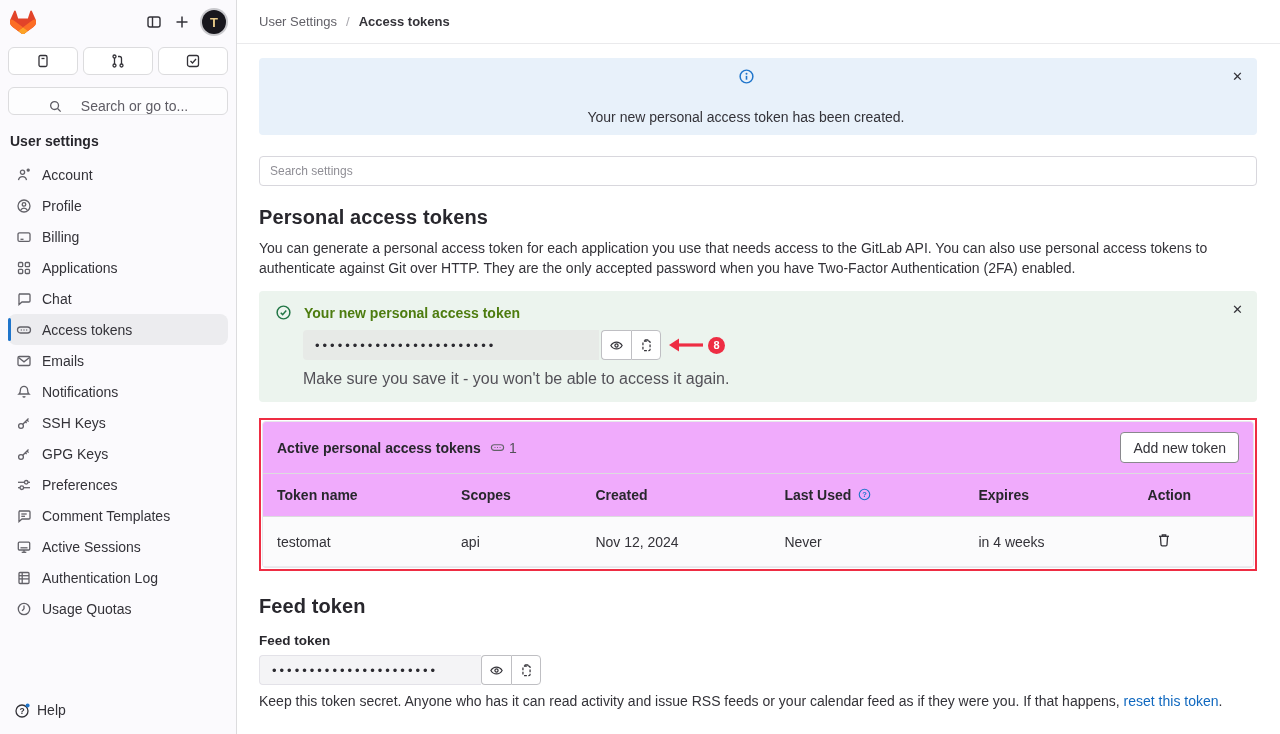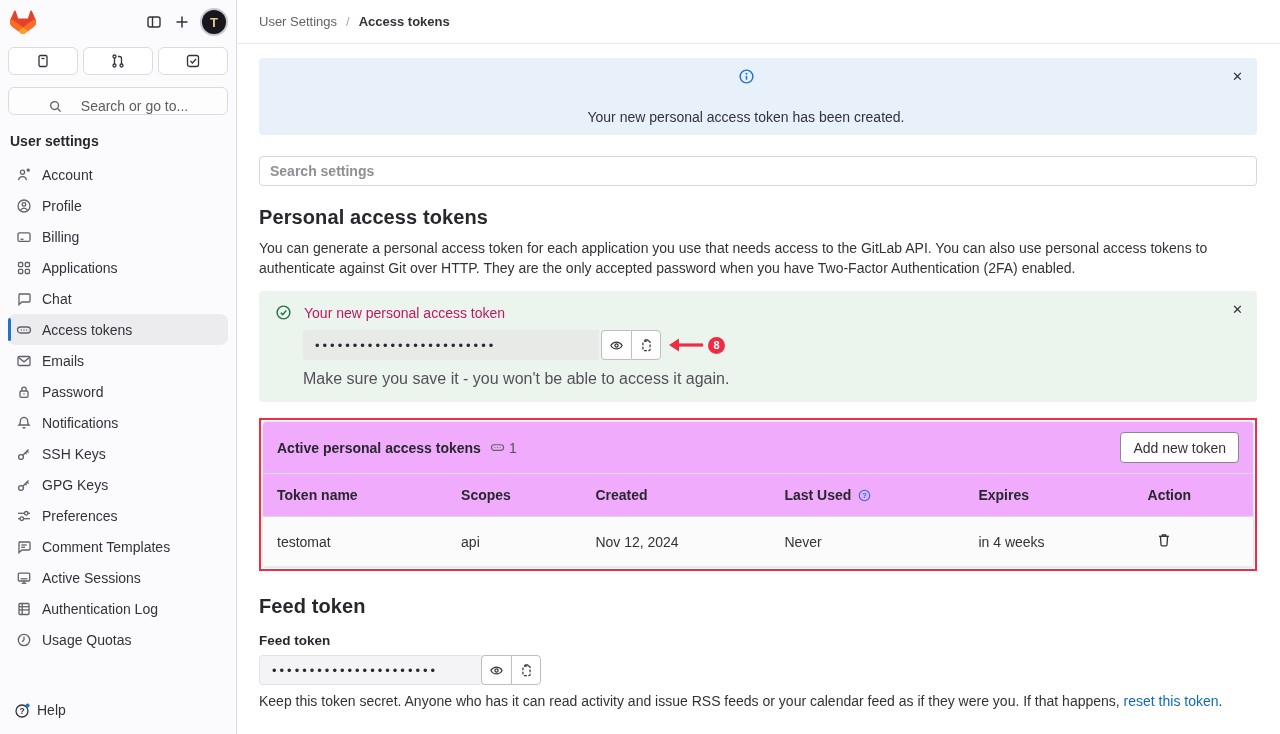--- a/index.html
+++ b/index.html
@@ -29,50 +29,50 @@
   .main { position:absolute; left:237px; top:0; width:1043px; height:734px; background:#fff; }
   .crumb-bar { height:44px; display:flex; align-items:center; padding:0 22px; border-bottom:1px solid #eaeaec; font-size:13px; }
   .crumb-root { color:#626168; cursor:pointer; }
   .crumb-sep { color:#a8a7ad; margin:0 9px; }
   .crumb-cur { color:#333238; font-weight:600; }
   .content { padding:14px 23px 0 22px; }
 
   .alert { border-radius:4px; position:relative; }
   .alert-info { background:#e8f1fa; padding:10px 40px 10px 16px; display:flex; align-items:center; gap:24px;flex-direction:column; }
   .alert-close { position:absolute; right:14px; top:10px; background:transparent; border:none; font-size:13px; color:#333238; cursor:pointer; line-height:18px; }
-  .settings-search { margin-top:21px; width:100%; height:30px; border:1px solid #d8d7dd; border-radius:4px; padding:0 10px; font-size:14px; font-family:inherit; color:#333238; background:#fff;font-weight:bold; }
+  .settings-search { margin-top:21px; width:100%; height:30px; border:1px solid #d8d7dd; border-radius:4px; padding:0 10px; font-size:12px; font-family:inherit; color:#333238; background:#fff; }
   .settings-search::placeholder { color:#8f8e95; }
 
   h2.sect { margin-top:20px; font-size:20px; font-weight:bold; color:#28272d; letter-spacing:.1px; }
   p.desc { margin-top:9px; font-size:14px; line-height:20px; color:#333238; }
 
   .alert-success { background:#ecf4ee; margin-top:13px; padding:13px 40px 14px 16px; }
   .as-head { display:flex; align-items:center; gap:12px; }
-  .as-title { font-weight:normal; font-size:14px; color:#be185d; }
+  .as-title { font-weight:bold; font-size:14px; color:#4d7c0f; }
   .token-row { display:flex; align-items:stretch; margin:9px 0 0 28px; }
   .masked-box { width:296px; height:30px; background:#e7eae7; border-radius:4px 0 0 4px; font-size:13px; letter-spacing:3px; color:#2b2a30; padding:0 12px; line-height:32px; overflow:hidden; white-space:nowrap; }
   .ig-btn { width:30px; height:30px; background:#fff; border:1px solid #bfbfc3; display:flex; align-items:center; justify-content:center; cursor:pointer; color:#333238; }
   .ig-btn.eye { border-radius:4px 0 0 4px; border-right:none; margin-left:2px; }
   .ig-btn.copy { border-radius:0 4px 4px 0; }
   .annotate { display:flex; align-items:center; margin-left:6px; gap:3px; }
   .badge8 { width:17px; height:17px; border-radius:50%; background:#ee2d43; color:#fff; font-size:11px; font-weight:bold; display:flex; align-items:center; justify-content:center; }
   .as-note { margin:10px 0 0 28px; font-size:16px; color:#535158; }
 
   .red-box { margin-top:16px; border:2px solid #ee2d43; }
   .card { border:1px solid #e7e6eb; border-radius:4px; margin:1px; background:#f0abfc; }
   .card-head { display:flex; align-items:center; padding:10px 14px; }
   .ch-title { font-weight:bold; font-size:14px; color:#28272d; }
   .ch-count { display:flex; align-items:center; gap:4px; margin-left:9px; color:#535158; font-size:14px; }
   .ch-count .ic { color:#626168; }
   .add-btn { margin-left:auto; height:31px; padding:0 12px; background:#fff; border:1px solid #89888d; border-radius:4px; font-size:14px; color:#333238; font-family:inherit; cursor:pointer; }
   table.tok { width:100%; border-collapse:collapse; font-size:14px; }
   table.tok th { text-align:left; font-weight:bold; color:#28272d; padding:13px 14px; border-top:1px solid #dcdcde; border-bottom:1px solid #dcdcde; }
   table.tok td { padding:15px 14px; color:#333238; background:#fbfbfc; border-bottom:1px solid #ececef; }
   th.c-name{width:18.5%} th.c-scopes{width:13.5%} th.c-created{width:19%} th.c-last{width:19.5%} th.c-exp{width:17%} th.c-act{width:12%}
-  .th-last { display:flex; align-items:center; gap:6px; }
+  .th-last { display:flex; align-items:flex-start; gap:6px; }
   .trash-btn { background:transparent; border:none; cursor:pointer; color:#333238; padding:0 0 0 8px; }
 
   .feed-label { margin-top:15px; font-weight:bold; font-size:13.5px; color:#28272d; }
   .feed-row { display:flex; align-items:stretch; margin-top:7px; }
   .feed-masked { width:222px; height:30px; background:#f4f4f6; border:1px solid #e3e2e8; border-right:none; border-radius:4px 0 0 4px; font-size:13px; letter-spacing:3px; color:#2b2a30; padding:0 12px; line-height:30px; overflow:hidden; white-space:nowrap; }
   .feed-note { margin-top:8px; font-size:14px; color:#333238; }
   .feed-note a { color:#1068bf; text-decoration:none; cursor:pointer; }
 </style>
 </head>
 <body>
@@ -184,28 +184,20 @@
           <circle cx="10.7" cy="8" r="0.65" fill="currentColor" stroke="none"></circle>
         </svg>
       <span>Access tokens</span>
     </div>
     <div class="nav-item">
       <svg class="ni-icon" viewBox="0 0 16 16" fill="none" stroke="currentColor" stroke-width="1.3">
           <rect x="2" y="3.5" width="12" height="9" rx="1.2"></rect>
           <path d="M2.5 4.5 8 8.8l5.5-4.3"></path>
         </svg>
       <span>Emails</span>
-    </div>
-    <div class="nav-item">
-      <svg class="ni-icon" viewBox="0 0 16 16" fill="none" stroke="currentColor" stroke-width="1.3">
-          <rect x="4" y="7" width="8" height="6.3" rx="1.2"></rect>
-          <path d="M5.8 7V5.3a2.2 2.2 0 0 1 4.4 0V7"></path>
-          <circle cx="8" cy="10" r="0.7" fill="currentColor" stroke="none"></circle>
-        </svg>
-      <span>Password</span>
     </div>
     <div class="nav-item">
       <svg class="ni-icon" viewBox="0 0 16 16" fill="none" stroke="currentColor" stroke-width="1.3">
           <path d="M8 2.3a3.6 3.6 0 0 1 3.6 3.6c0 2.6.8 3.6 1.4 4.1H3c.6-.5 1.4-1.5 1.4-4.1A3.6 3.6 0 0 1 8 2.3z"></path>
           <path d="M6.8 12.2a1.3 1.3 0 0 0 2.4 0"></path>
         </svg>
       <span>Notifications</span>
     </div>
     <div class="nav-item">
       <svg class="ni-icon" viewBox="0 0 16 16" fill="none" stroke="currentColor" stroke-width="1.3">

